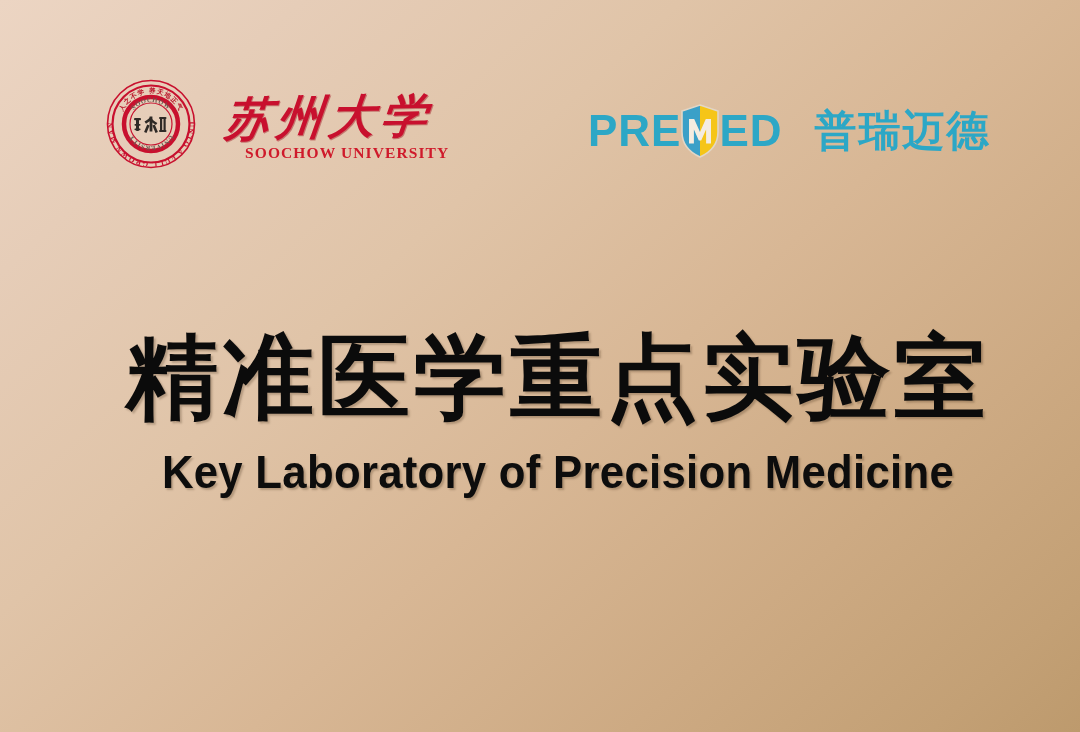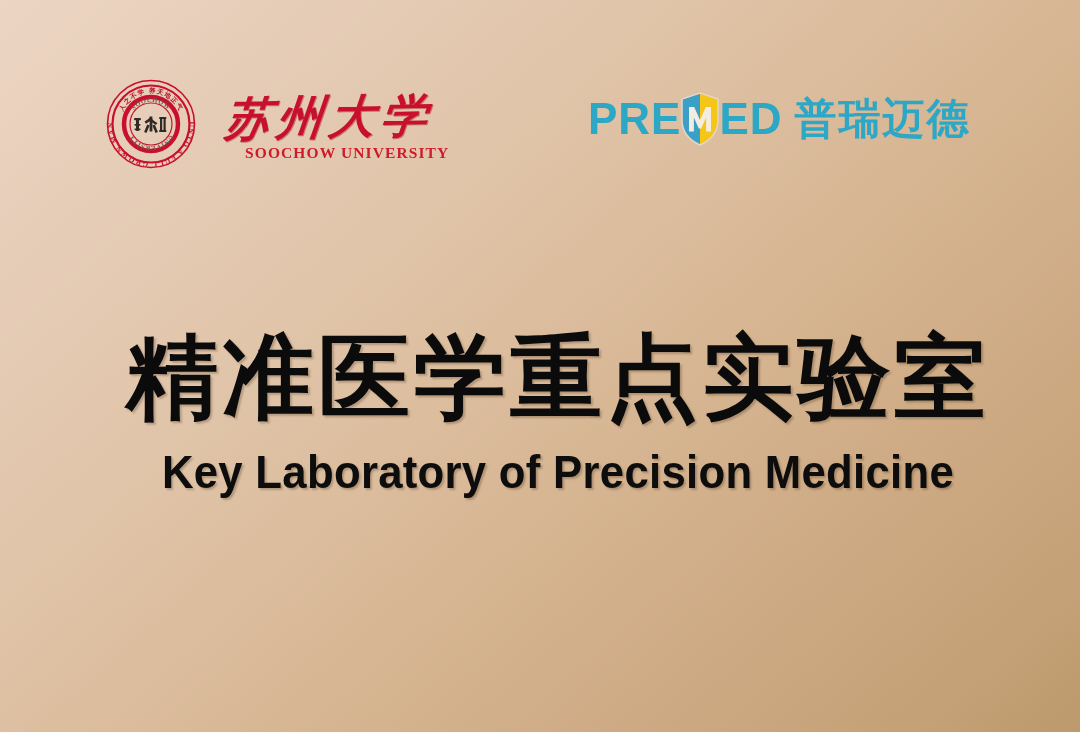--- a/index.html
+++ b/index.html
@@ -133,42 +133,42 @@
     font-size:15.5px;font-weight:700;
     color:#cf1a2b;
     letter-spacing:1.1px;
     white-space:nowrap;
     margin-left:36px;
   }
 
   
   .pm-lockup{
     position:absolute;
-    left:588px;top:14px;
+    left:588px;top:26px;
     display:flex;align-items:center;
     white-space:nowrap;
   }
   .pm-en{
     font-family:"Liberation Sans","DejaVu Sans",sans-serif;
     font-size:44px;font-weight:700;
     color:#2ca7c6;
     letter-spacing:1px;
     line-height:46px;
     display:flex;align-items:center;
   }
   .pm-shield{
     position:relative;
     width:40px;height:54px;
     margin:0 -1px;
     display:inline-block;
     vertical-align:middle;
   }
   .pm-shield svg{display:block;width:40px;height:54px;}
   .pm-cn{
-    margin-left:12px;
+    margin-left:32px;
     font-family:"DejaVu Sans","Liberation Sans",sans-serif;
     font-size:42px;font-weight:700;
     color:#2ca7c6;
     letter-spacing:2px;
     line-height:46px;
   }
 
   
   .titles{
     position:absolute;

